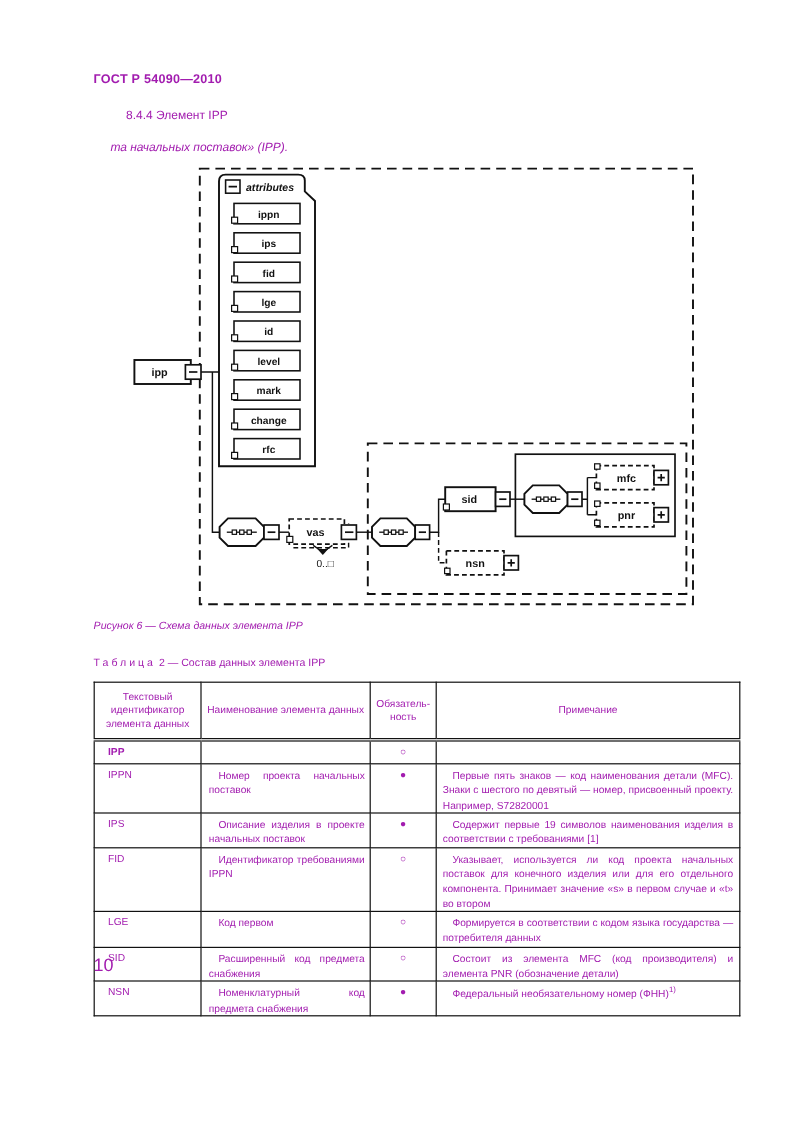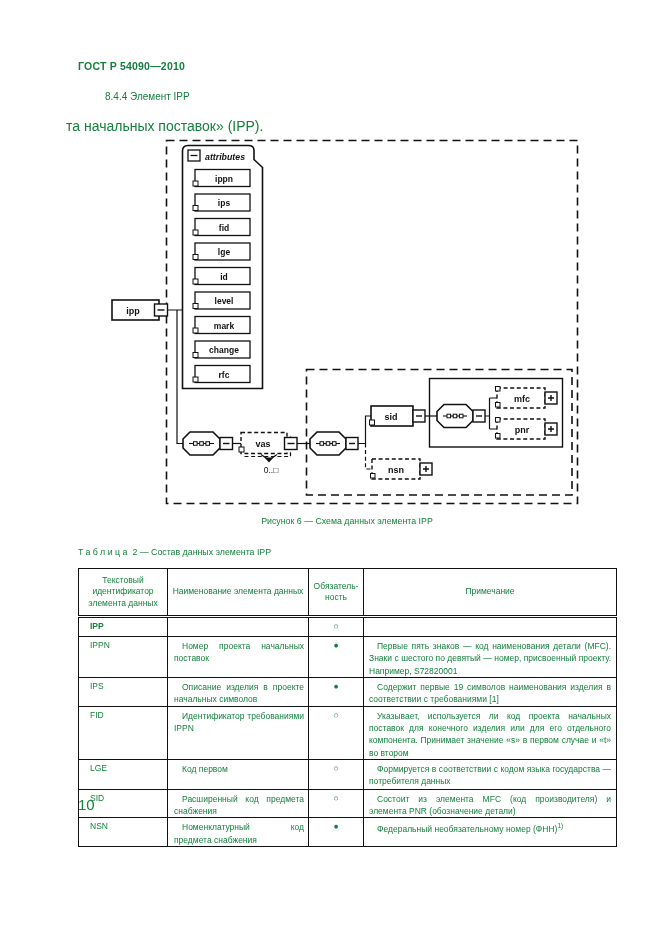--- a/index.html
+++ b/index.html
@@ -1,26 +1,26 @@
 <!DOCTYPE html>
 <html><head>
 <meta charset="utf-8">
 <style>
   html,body{margin:0;padding:0;background:#888;}
   .page{
     position:relative;width:661px;height:936px;background:#fff;
-    font-family:"Liberation Sans",sans-serif;color:#15803d;margin:0 auto;
+    font-family:"Liberation Sans",sans-serif;color:#a21caf;margin:0 auto;
     overflow:hidden;
   }
   .abs{position:absolute;}
   .doc-header{left:78px;top:60px;font-size:10.5px;font-weight:bold;letter-spacing:.2px;}
   .section-title{left:105px;top:91px;font-size:10px;}
   .para-line1{left:105px;top:104.5px;width:511px;font-size:10px;text-align:justify;text-align-last:justify;}
-  .para-line2{left:66px;top:117.5px;font-size:14px;}
-  .figure-caption{left:78px;top:516px;width:538px;text-align:center;font-size:8.8px;}
+  .para-line2{left:92px;top:117.5px;font-size:10px;font-style:italic;}
+  .figure-caption{left:78px;top:516px;width:538px;font-size:8.8px;font-style:italic;}
   .table-title{left:78px;top:547px;font-size:8.8px;}
   .table-title .sp{letter-spacing:2.5px;}
   .page-number{left:78px;top:796px;font-size:15px;}
 
   svg text{font-family:"Liberation Sans",sans-serif;font-weight:bold;fill:#111;}
   svg .lbl{font-size:9px;}
   svg .attr-lbl{font-size:8.5px;}
   svg .attrs-title{font-size:8.8px;font-style:italic;}
   svg .mult{font-size:8.5px;font-weight:normal;}
 
@@ -256,21 +256,21 @@
           <td class="c4"></td>
         </tr>
         <tr>
           <td class="c1">IPPN</td>
           <td class="c2">Номер проекта начальных поставок</td>
           <td class="c3">●</td>
           <td class="c4">Первые пять знаков — код наименования детали (MFC). Знаки с шестого по девятый — номер, присвоенный проекту. Например, S72820001</td>
         </tr>
         <tr>
           <td class="c1">IPS</td>
-          <td class="c2">Описание изделия в проекте начальных символов</td>
+          <td class="c2">Описание изделия в проекте начальных поставок</td>
           <td class="c3">●</td>
           <td class="c4">Содержит первые 19 символов наименования изделия в соответствии с требованиями [1]</td>
         </tr>
         <tr>
           <td class="c1">FID</td>
           <td class="c2">Идентификатор требованиями IPPN</td>
           <td class="c3">○</td>
           <td class="c4">Указывает, используется ли код проекта начальных поставок для конечного изделия или для его отдельного компонента. Принимает значение «s» в первом случае и «t» во втором</td>
         </tr>
         <tr>

